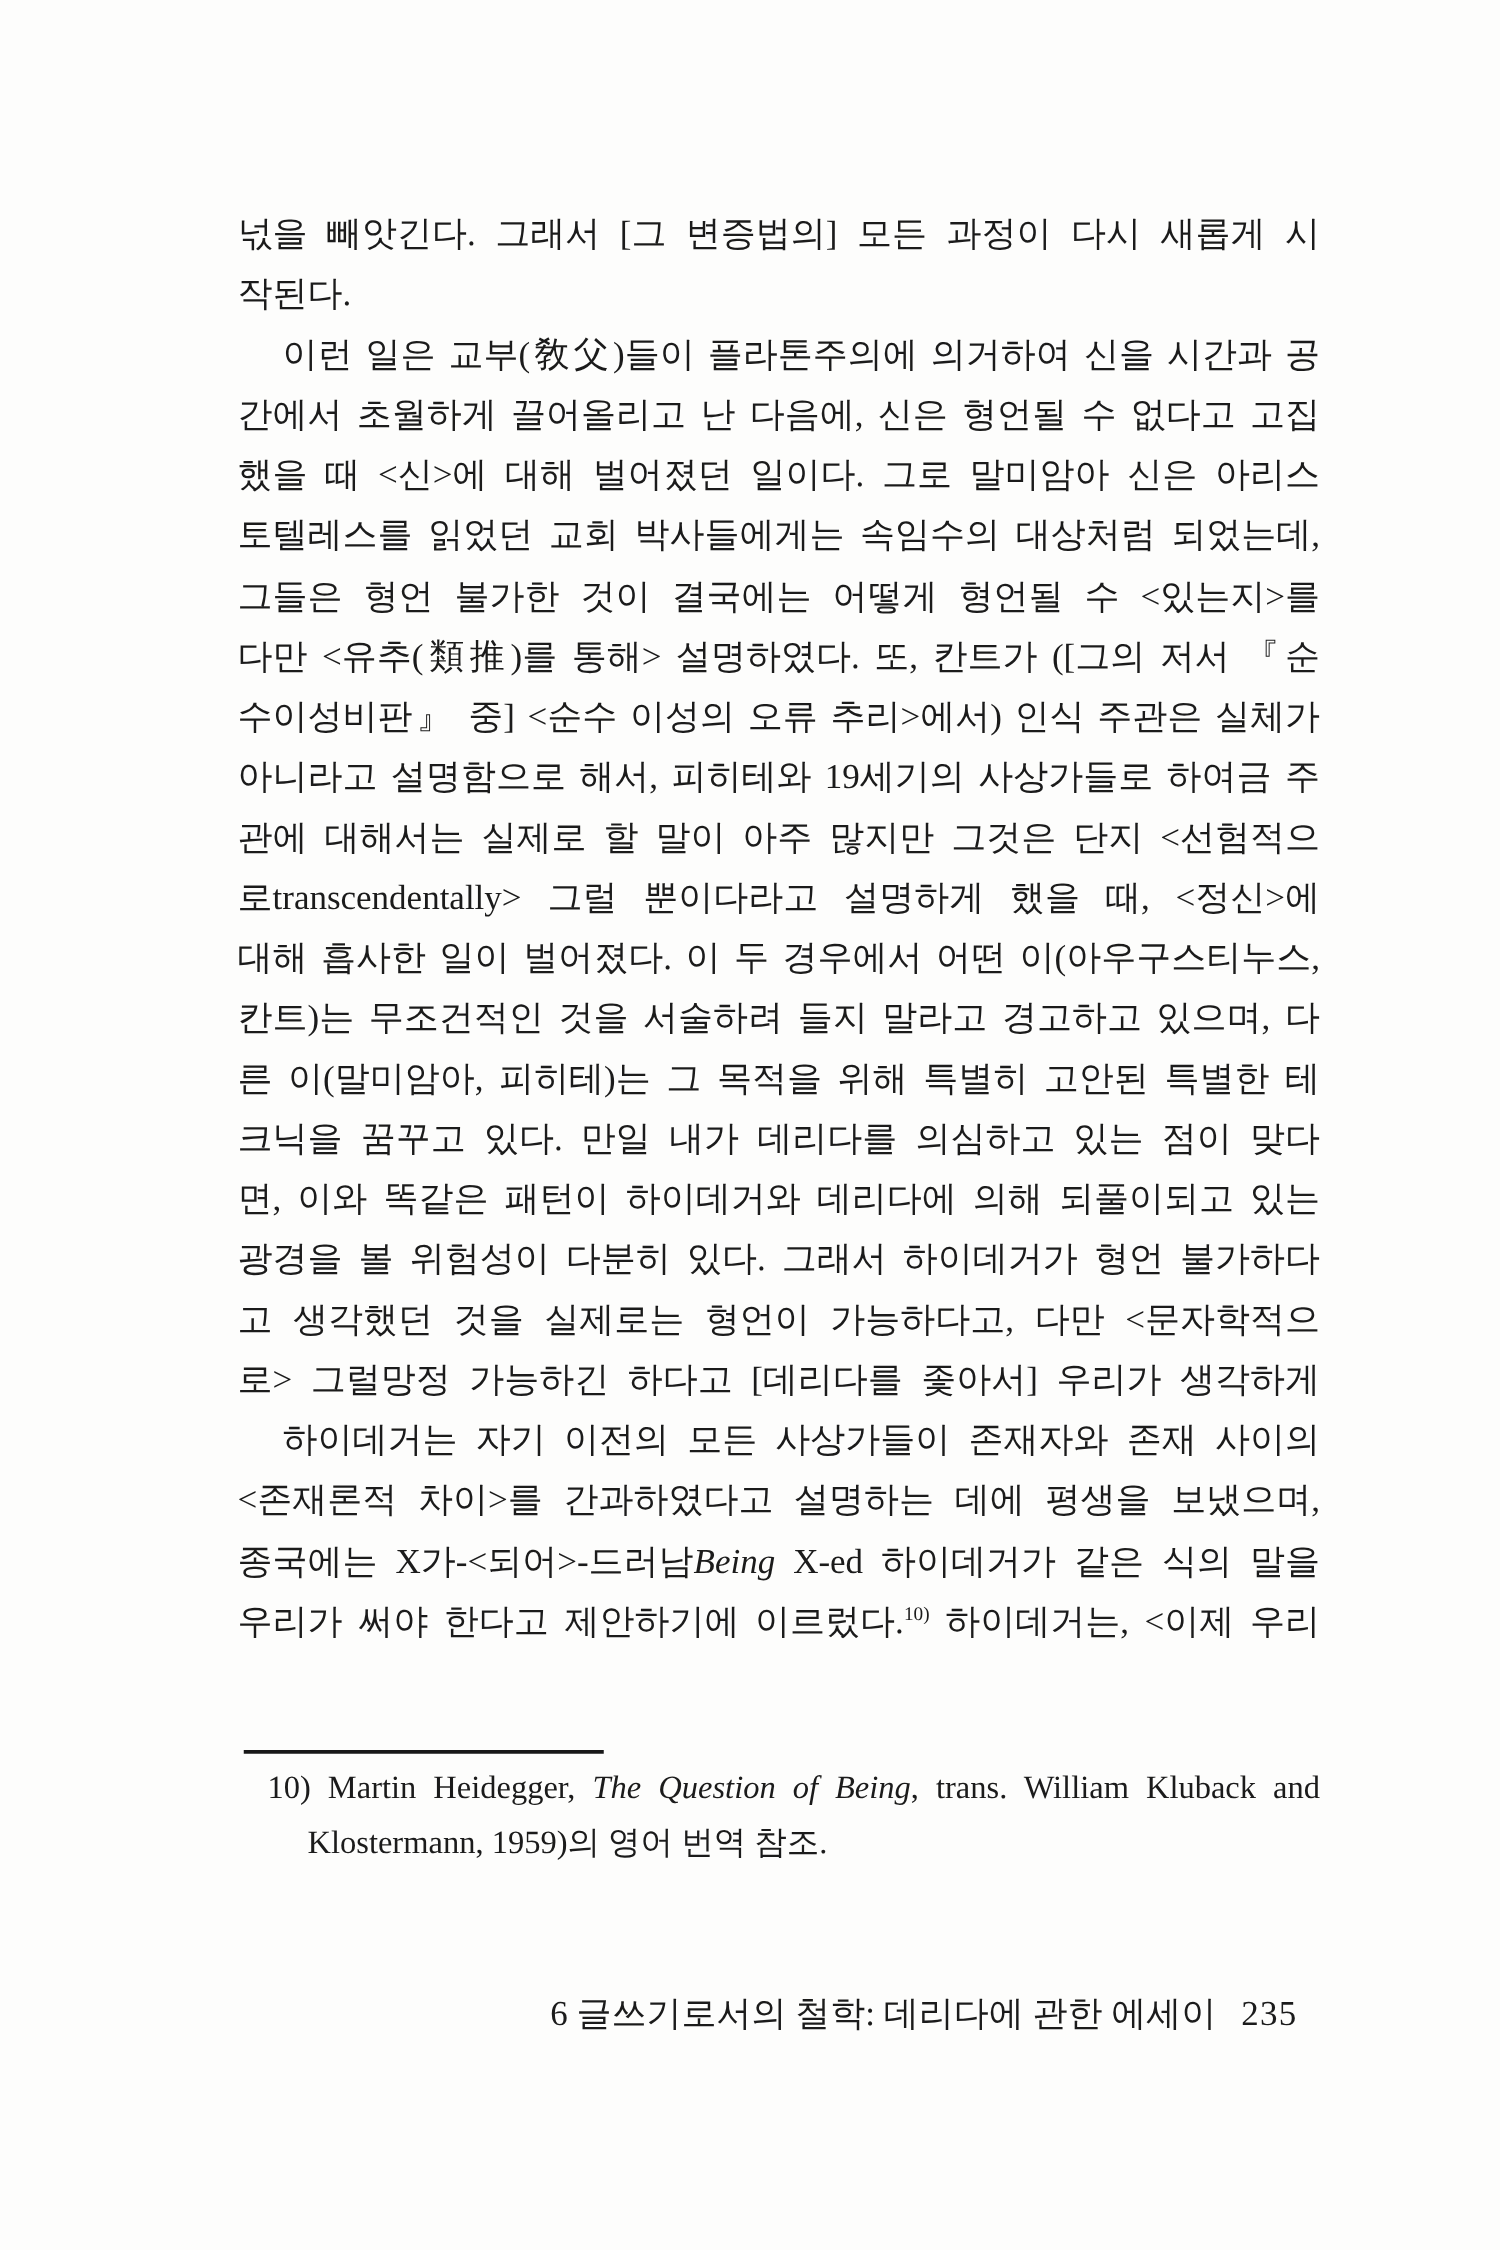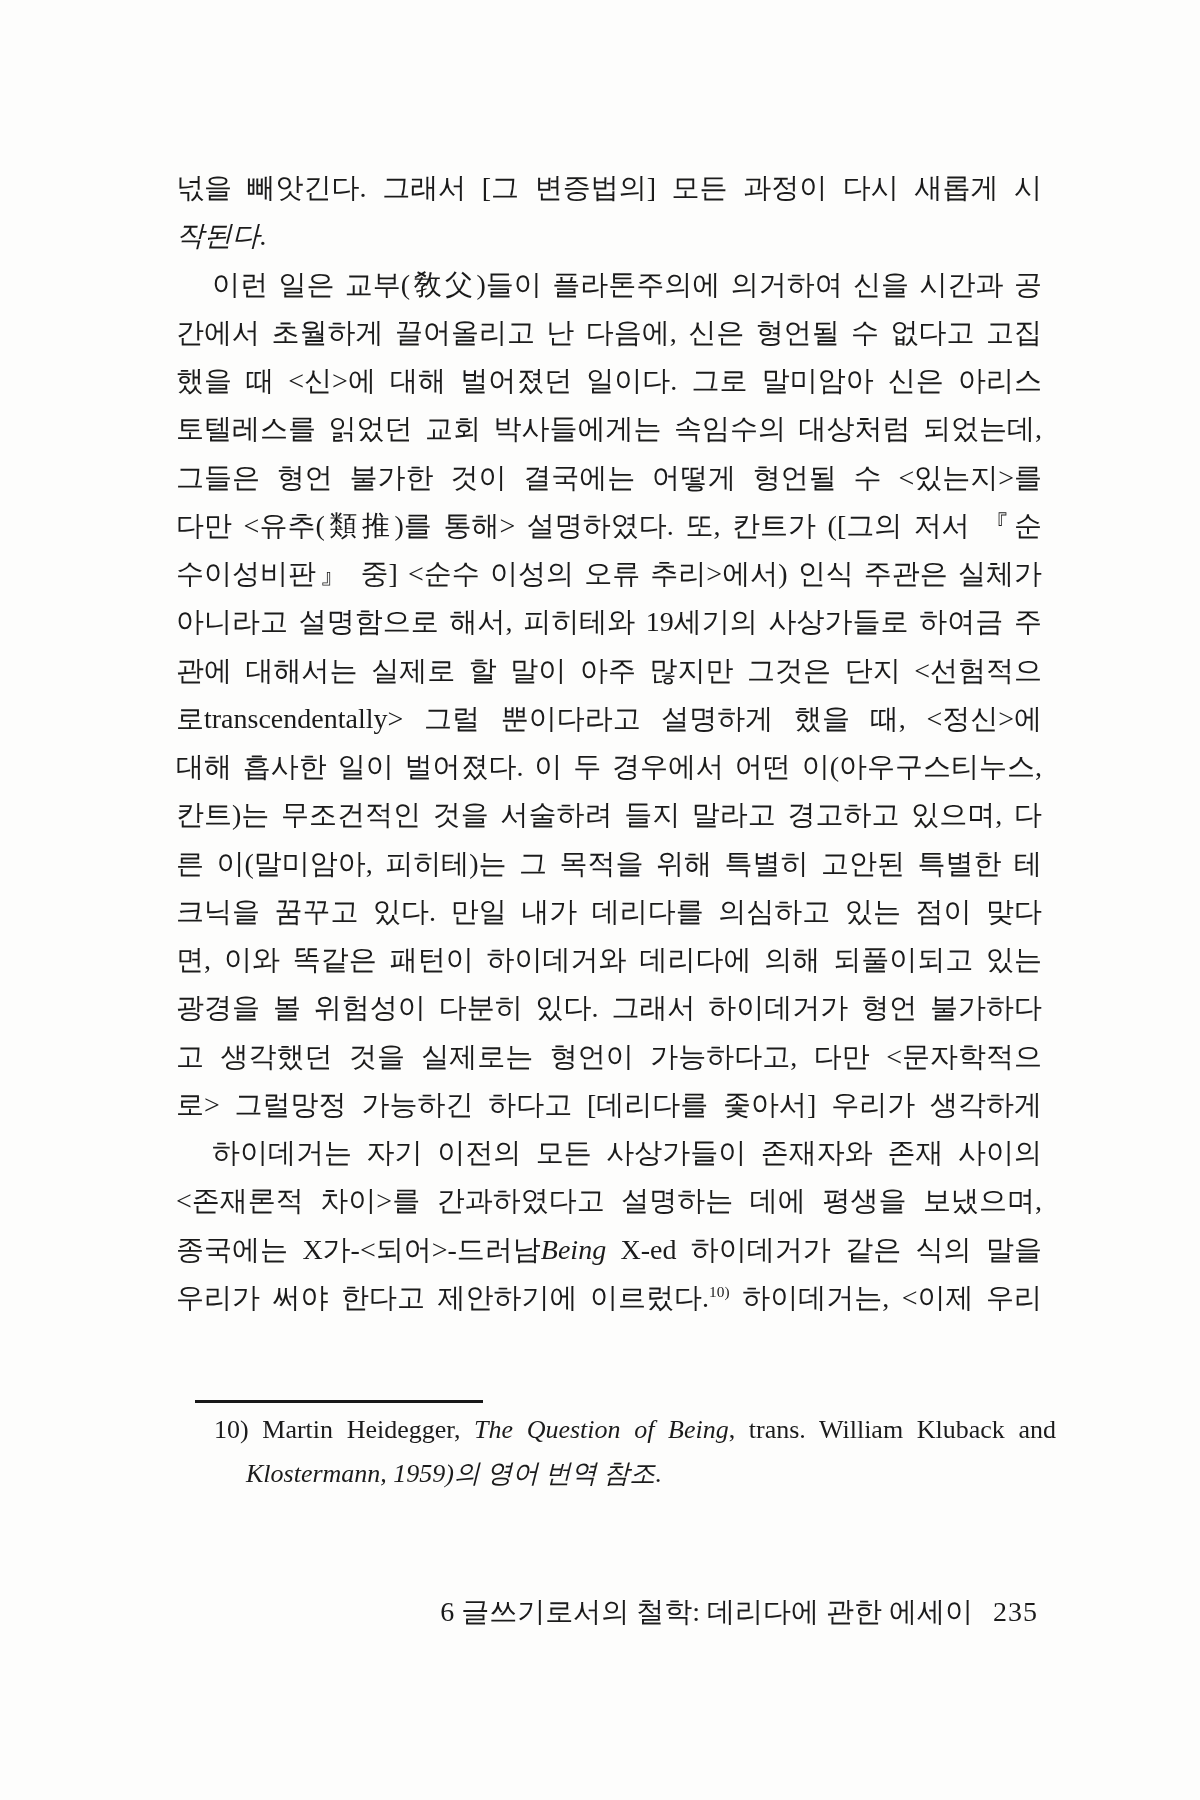--- a/index.html
+++ b/index.html
@@ -8,29 +8,29 @@
     width: 1200px;
     height: 1800px;
     background: #fdfdfc;
     font-family: "Liberation Serif", "DejaVu Serif", serif;
     color: #1b1b1b;
     overflow: hidden;
   }
   
   .body-block {
     position: absolute;
-    left: 176px;
+    left: 190px;
     top: 164px;
     width: 866px;
     font-size: 28px;
     line-height: 48.25px;
   }
   .line { min-height: 48.25px; }
   .just { text-align: justify; text-align-last: justify; }
-  .nojust { text-align: left; text-align-last: left; font-style: italic; }
+  .nojust { text-align: left; text-align-last: left; }
   .indent { text-indent: 36px; }
   .it { font-style: italic; }
   .sup {
     vertical-align: super;
     font-size: 0.55em;
     line-height: 0;
   }
   
   .fn-rule {
     position: absolute;

